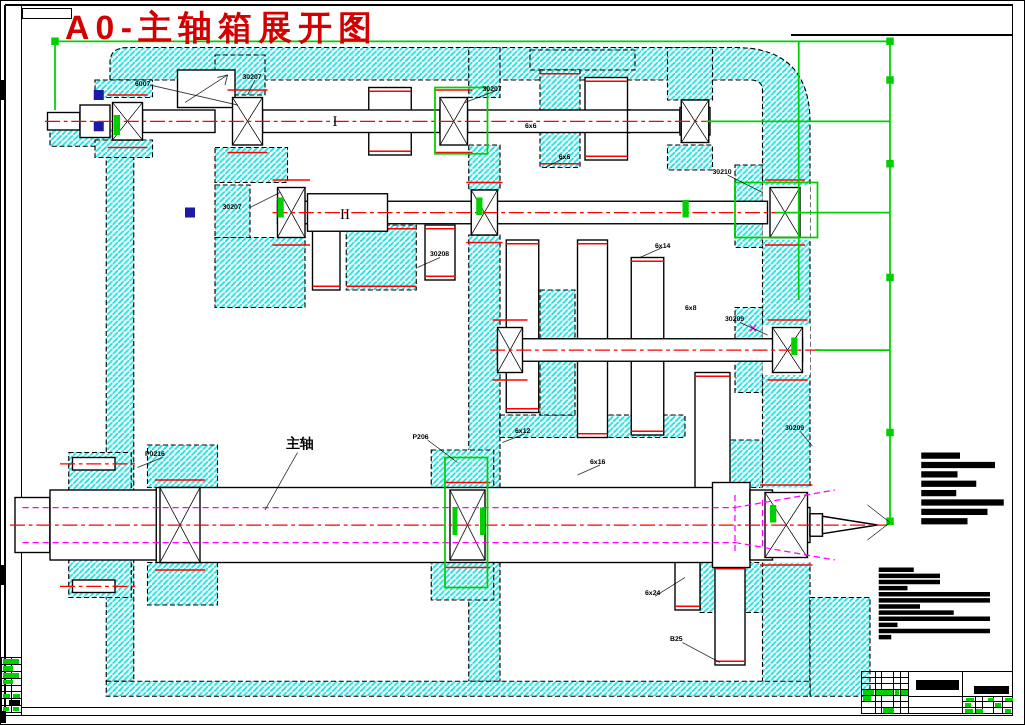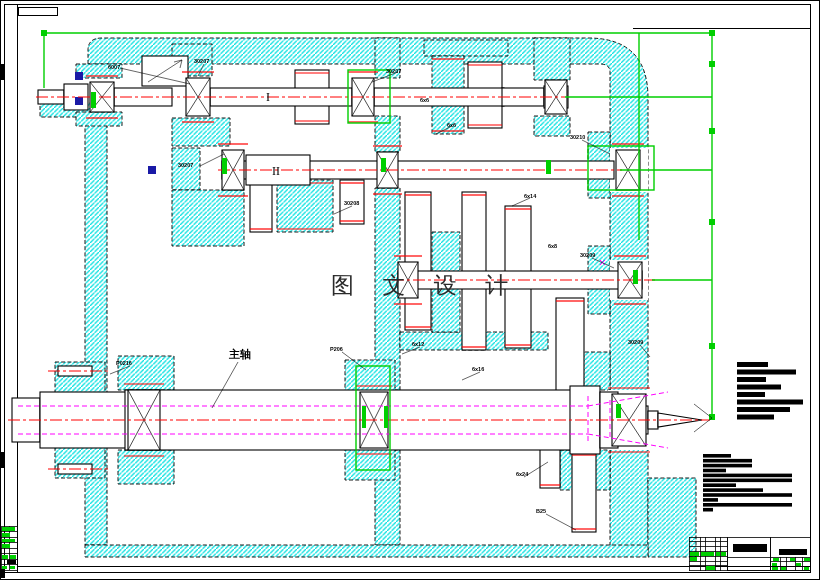--- a/index.html
+++ b/index.html
@@ -459,14 +459,14 @@
           <rect x="2" y="544" width="8" height="3.5"></rect>
         <rect x="2" y="555" width="6" height="3.5"></rect>
           <rect x="10" y="555" width="6" height="3.5"></rect>
         <rect x="2" y="565.5" width="5" height="3.5"></rect>
           <rect x="10" y="565.5" width="5" height="3.5"></rect>
       </g>
       <rect x="7" y="560" width="9" height="4" fill="#000"></rect>
     </g>
   </svg>
 
-  <div id="watermark">图 文 设 计</div>
+  <div id="dwg-title">A0-主轴箱展开图</div>
 </div>
 
 </body></html>

